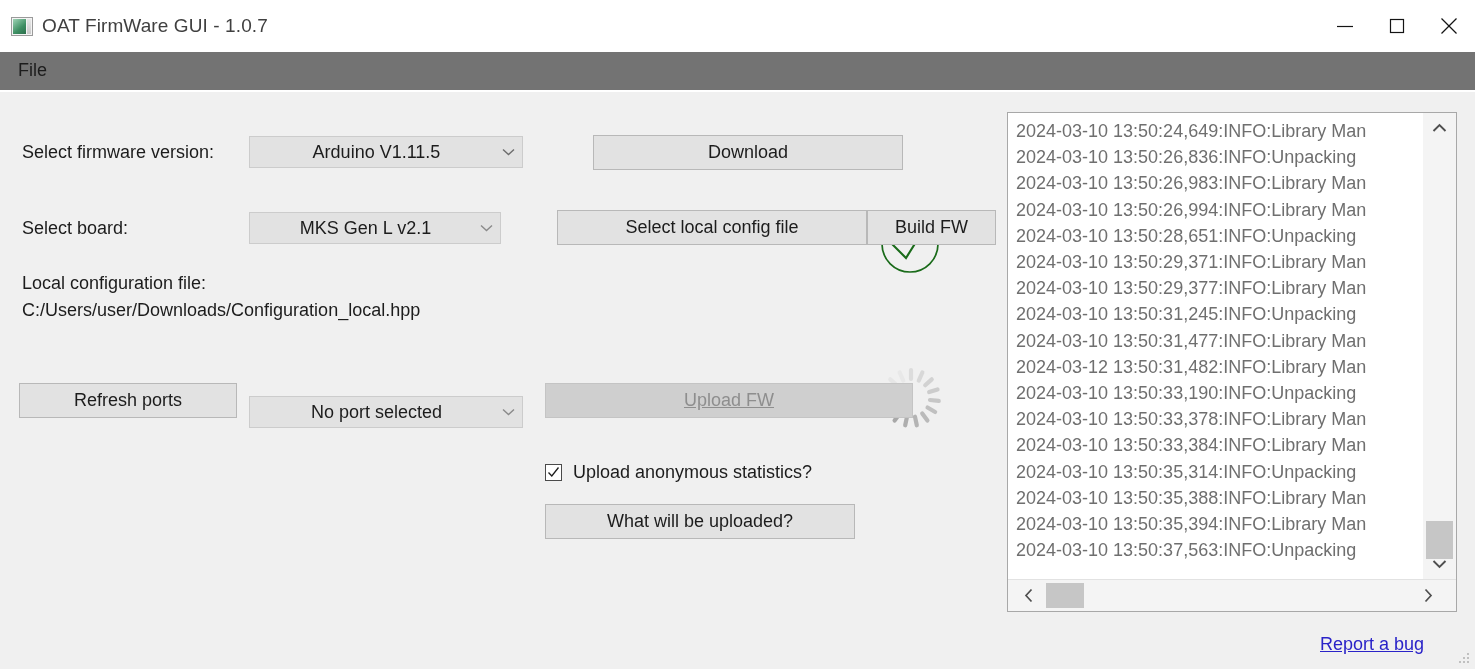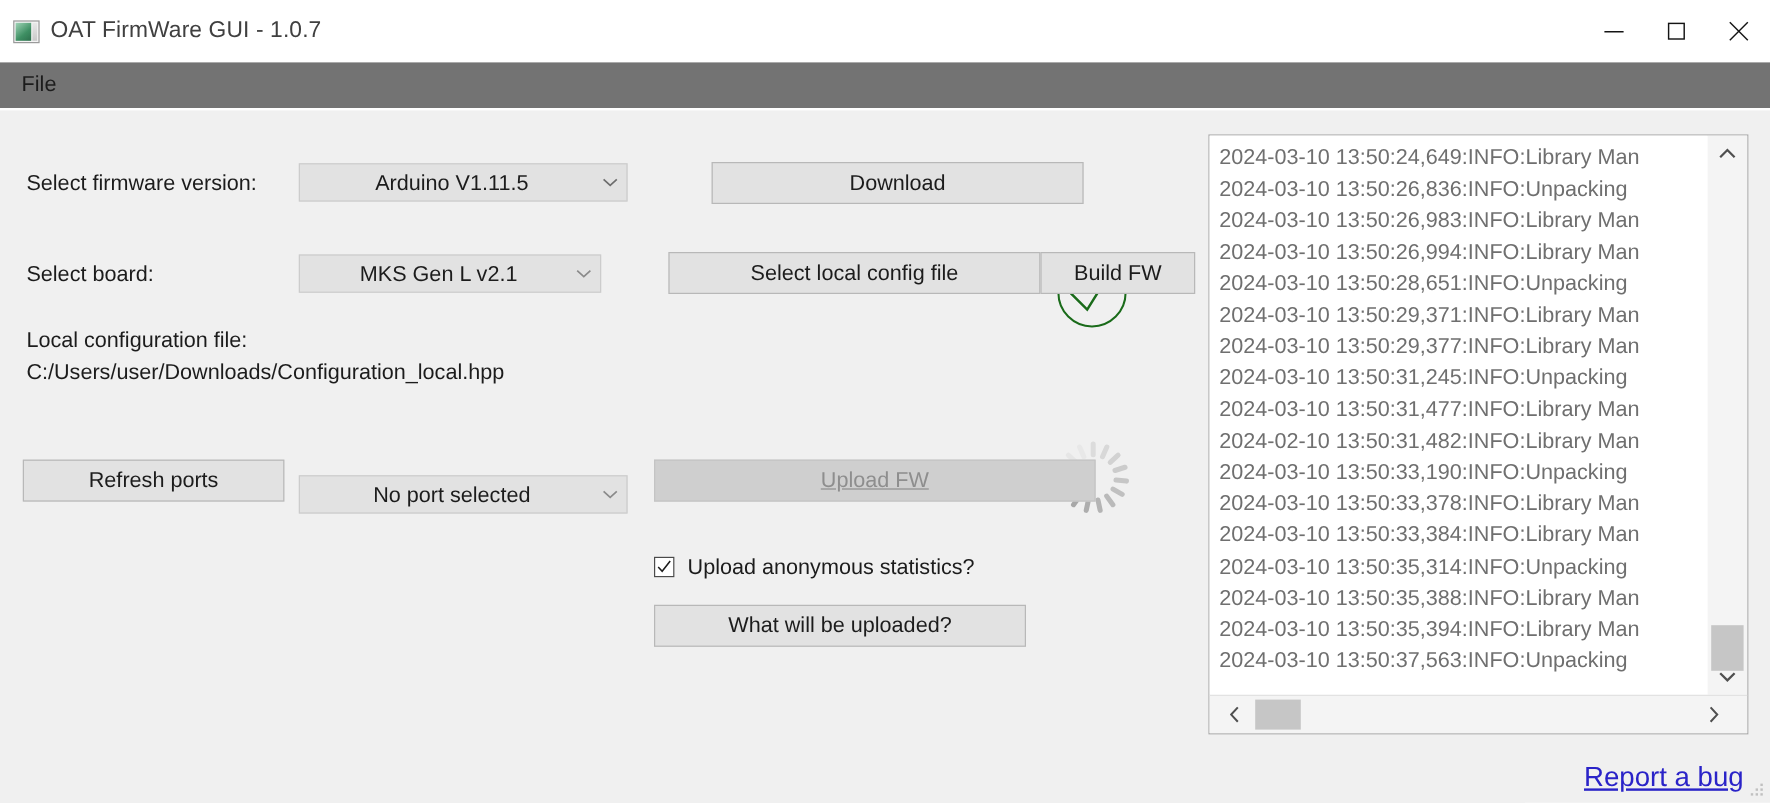--- a/index.html
+++ b/index.html
@@ -267,21 +267,21 @@
     left: 38px; top: 3px;
     width: 38px; height: 25px;
     background: #c6c6c6;
     cursor: default;
   }
 
   
   .bug-link {
     position: absolute;
     left: 1320px; top: 634px;
-    font-size: 23px;
+    font-size: 18px;
     color: #2a23c8;
     white-space: nowrap;
     cursor: default;
   }
   .grip {
     position: absolute;
     right: 4px; bottom: 4px;
     width: 14px; height: 14px;
   }
   .grip i {
@@ -422,21 +422,21 @@
       <div class="logview" id="logview" style="color: rgb(111, 111, 111);">
           <div class="logline">2024-03-10 13:50:24,649:INFO:Library Man</div>
           <div class="logline">2024-03-10 13:50:26,836:INFO:Unpacking</div>
           <div class="logline">2024-03-10 13:50:26,983:INFO:Library Man</div>
           <div class="logline">2024-03-10 13:50:26,994:INFO:Library Man</div>
           <div class="logline">2024-03-10 13:50:28,651:INFO:Unpacking</div>
           <div class="logline">2024-03-10 13:50:29,371:INFO:Library Man</div>
           <div class="logline">2024-03-10 13:50:29,377:INFO:Library Man</div>
           <div class="logline">2024-03-10 13:50:31,245:INFO:Unpacking</div>
           <div class="logline">2024-03-10 13:50:31,477:INFO:Library Man</div>
-          <div class="logline">2024-02-10 13:50:31,482:INFO:Library Man</div>
+          <div class="logline">2024-03-12 13:50:31,482:INFO:Library Man</div>
           <div class="logline">2024-03-10 13:50:33,190:INFO:Unpacking</div>
           <div class="logline">2024-03-10 13:50:33,378:INFO:Library Man</div>
           <div class="logline">2024-03-10 13:50:33,384:INFO:Library Man</div>
           <div class="logline">2024-03-10 13:50:35,314:INFO:Unpacking</div>
           <div class="logline">2024-03-10 13:50:35,388:INFO:Library Man</div>
           <div class="logline">2024-03-10 13:50:35,394:INFO:Library Man</div>
           <div class="logline">2024-03-10 13:50:37,563:INFO:Unpacking</div>
         </div>
 
       <div class="vsb">

